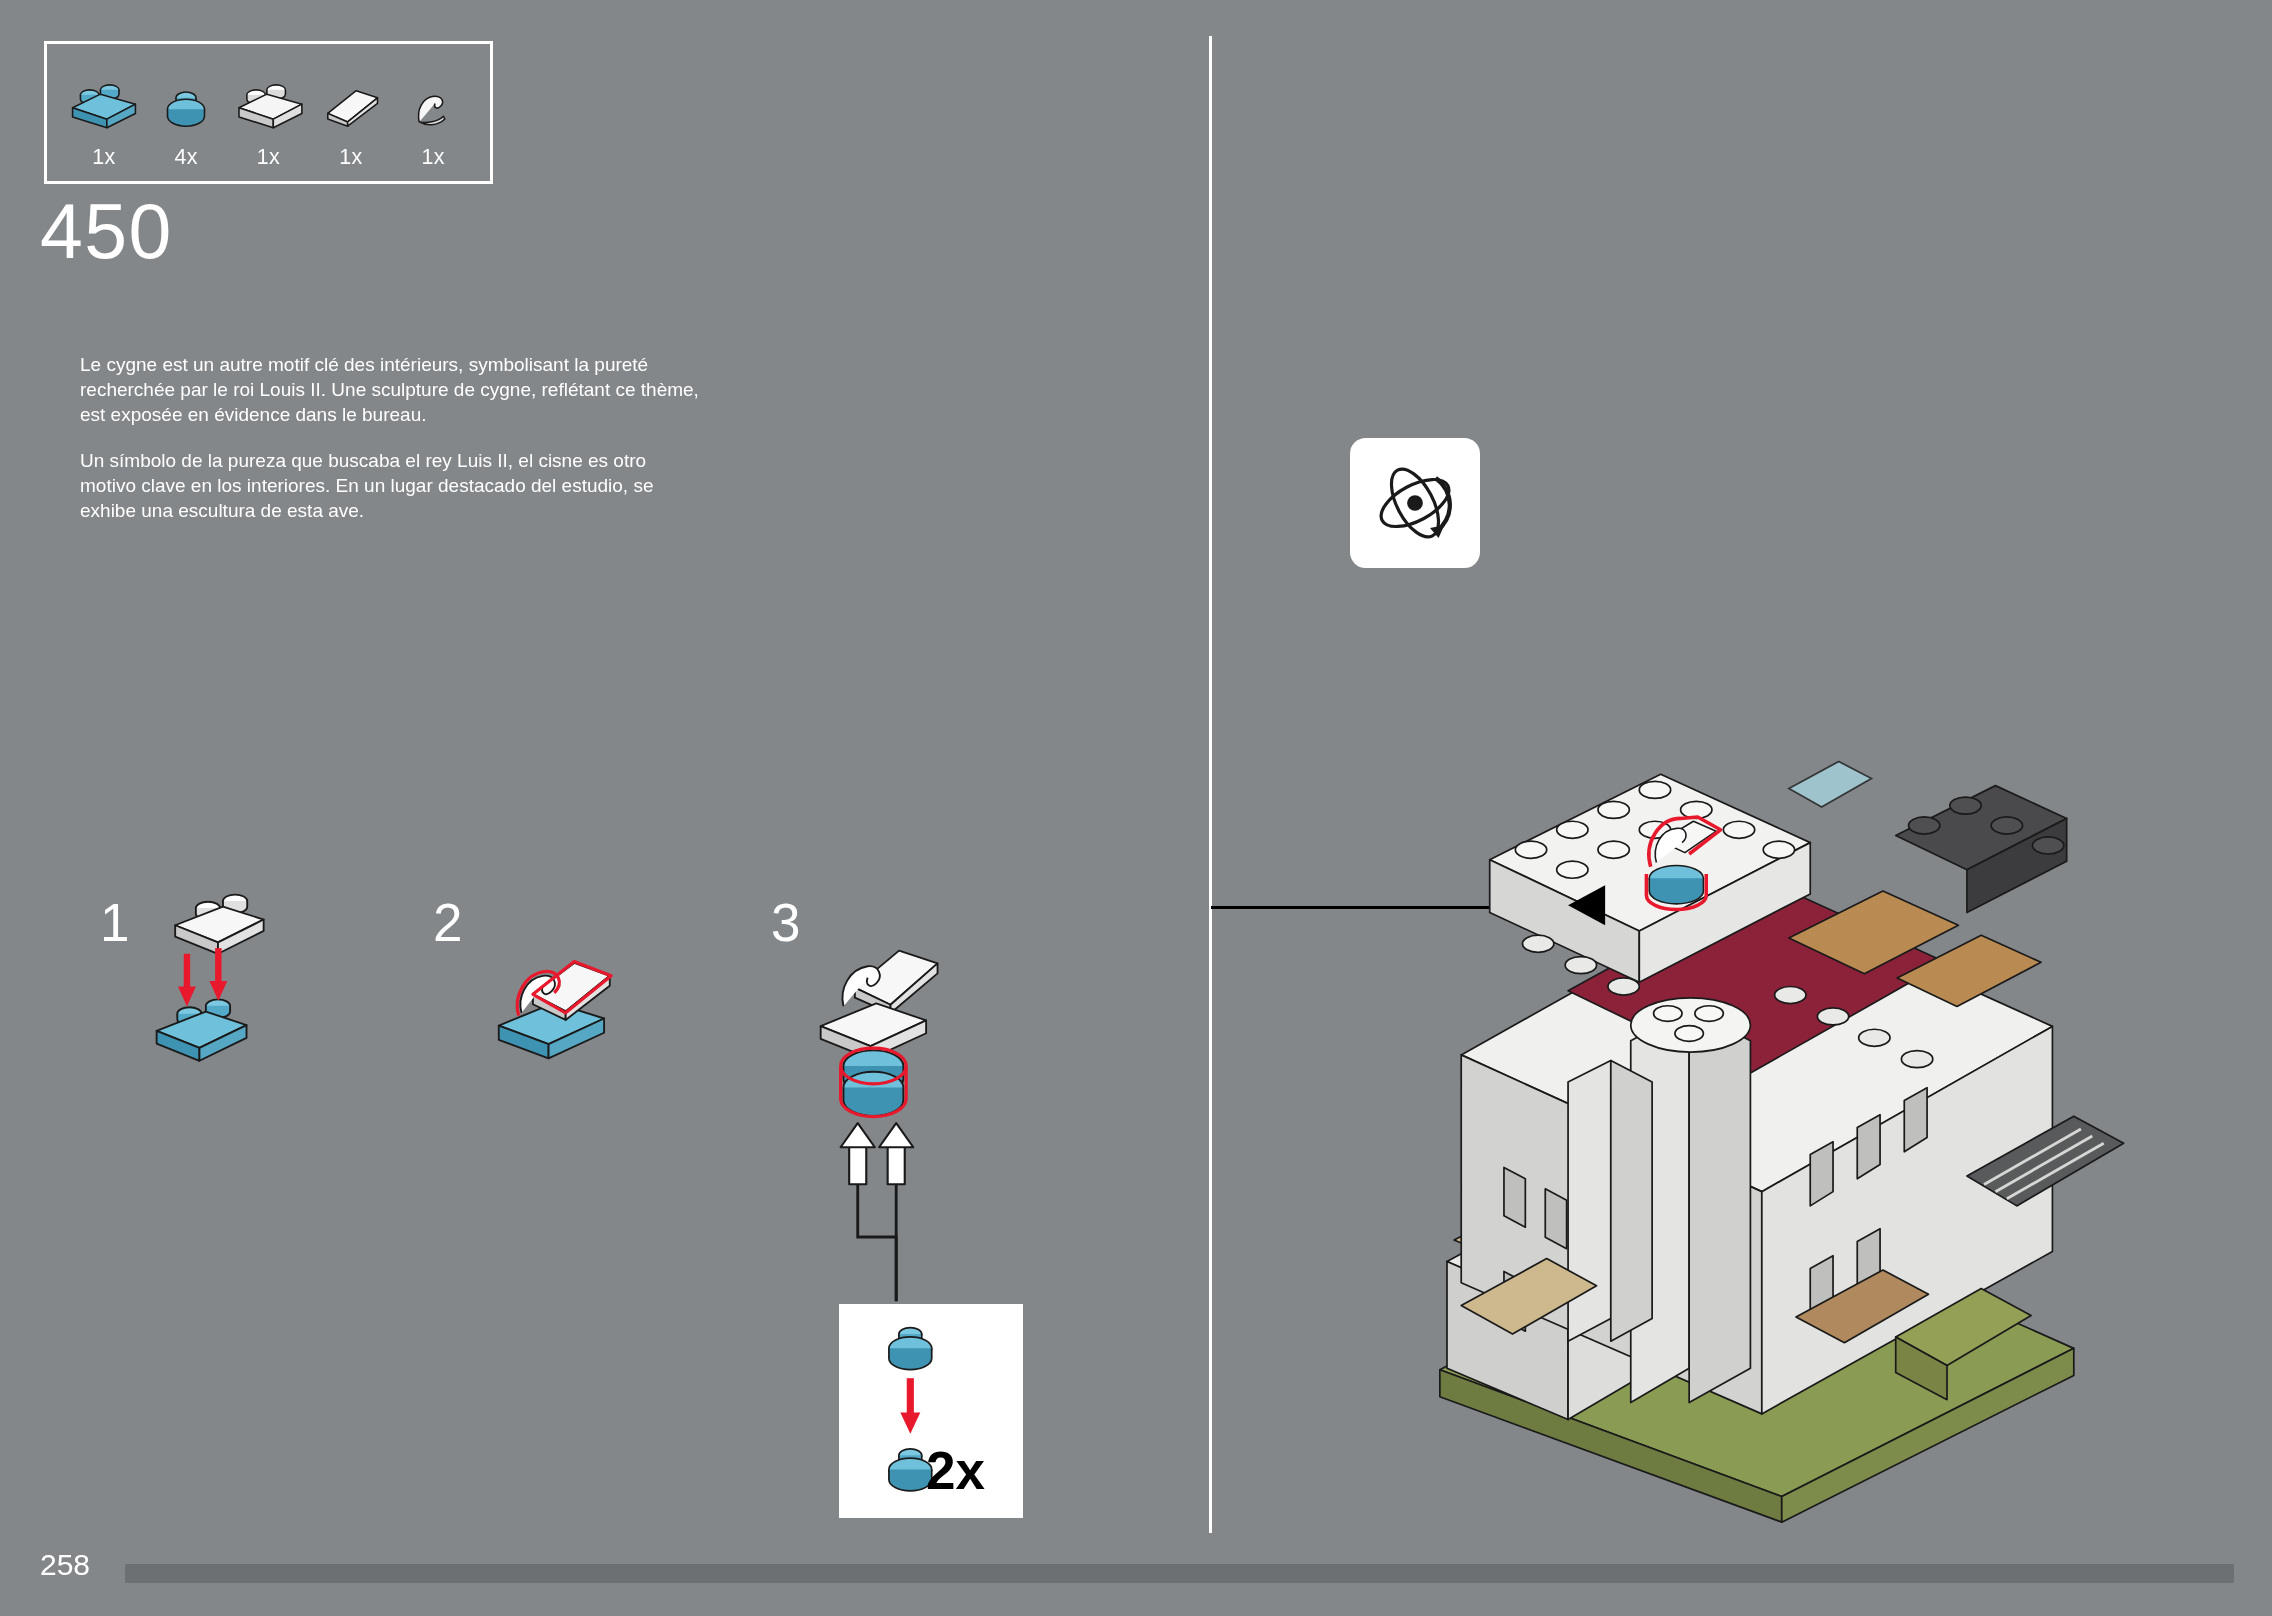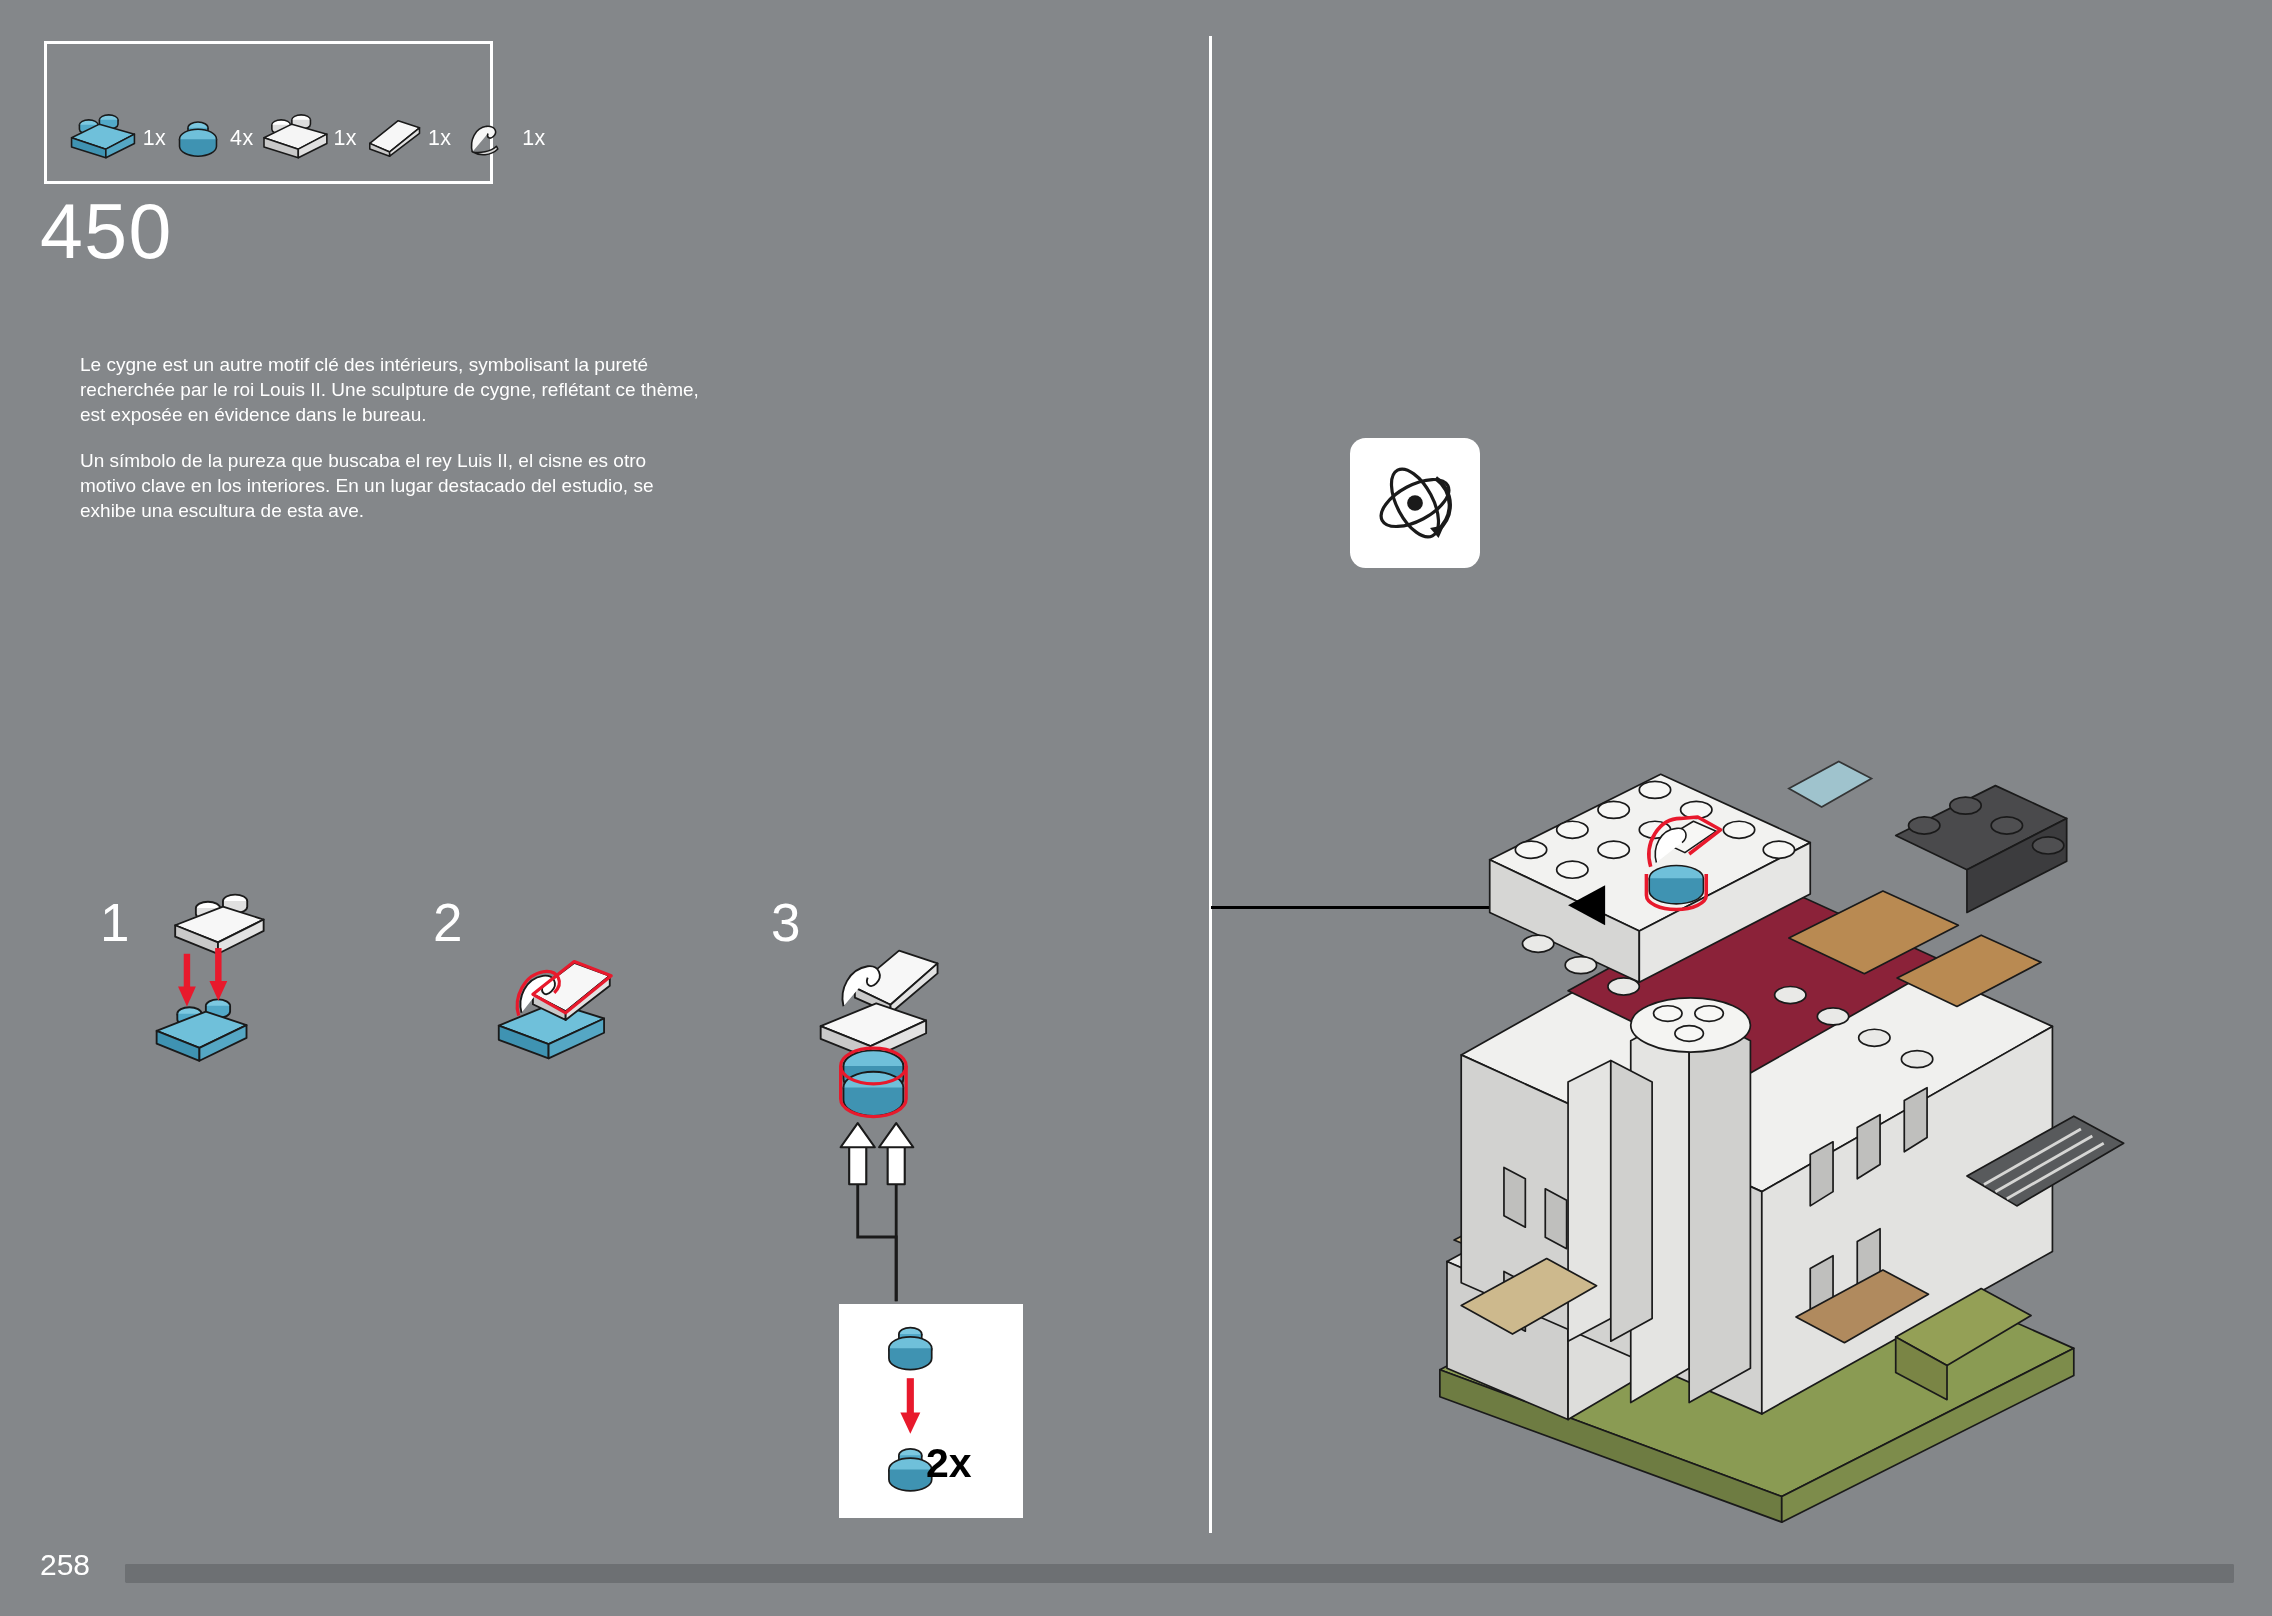--- a/index.html
+++ b/index.html
@@ -34,20 +34,21 @@
   .parts-row {
     display: flex;
     align-items: flex-end;
     height: 100%;
     padding: 0 15.7px;
     box-sizing: border-box;
   }
   .part {
     flex: 1;
     display: flex;
+    flex-direction: column;
     align-items: center;
     justify-content: flex-end;
     padding-bottom: 11.4px;
   }
   .part .glyph {
     height: 66px;
     display: flex;
     align-items: center;
     justify-content: center;
   }
@@ -132,21 +133,21 @@
     left: 839px;
     top: 1304px;
     width: 184px;
     height: 214px;
     background: #ffffff;
   }
   .inset-qty {
     position: absolute;
     left: 926px;
     top: 1440px;
-    font-size: 41px;
+    font-size: 53px;
     font-weight: bold;
     color: #000000;
   }
 
   
   .footer-bar {
     position: absolute;
     left: 125px;
     top: 1564px;
     width: 2109px;

